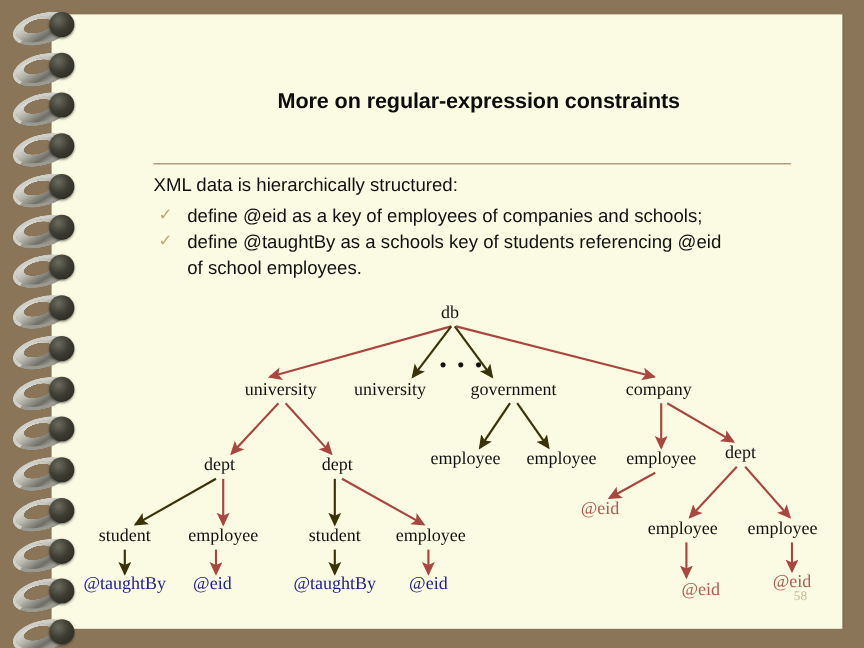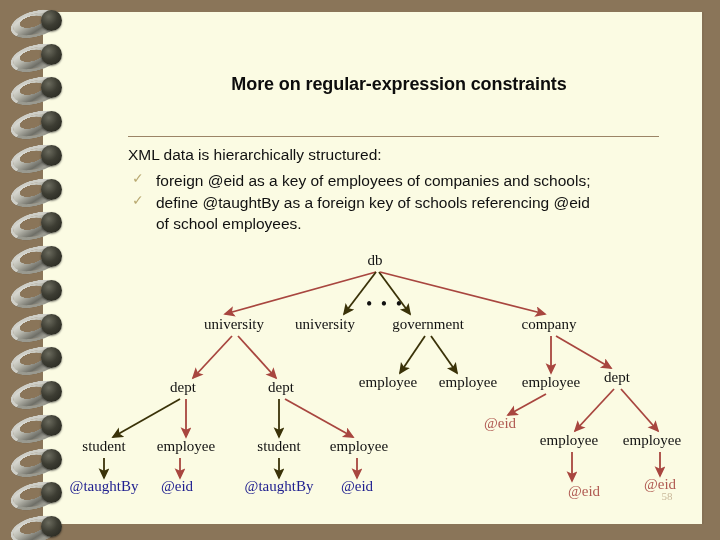--- a/index.html
+++ b/index.html
@@ -82,26 +82,26 @@
   <div id="page">
 
     <div id="title">More on regular-expression constraints</div>
     <div id="rule"></div>
 
     <div id="body">
       <p class="lead">XML data is hierarchically structured:</p>
 
       <div class="bullet">
         <span class="tick">✓</span>
-        <span>foreign @eid as a key of employees of companies and schools;</span>
+        <span>define @eid as a key of employees of companies and schools;</span>
       </div>
 
       <div class="bullet">
         <span class="tick">✓</span>
-        <span>define @taughtBy as a foreign key of schools referencing @eid</span>
+        <span>define @taughtBy as a schools key of students referencing @eid</span>
         <span class="cont">of school employees.</span>
       </div>
     </div>
   </div>
 
   <svg id="tree" viewBox="0 0 720 540">
     <defs>
       <marker id="ah-red" markerWidth="7" markerHeight="7" refX="5.4" refY="3" orient="auto">
         <path d="M0,0 L6.4,3 L0,6 L1.4,3 z" fill="#a8463f"></path>
       </marker>

